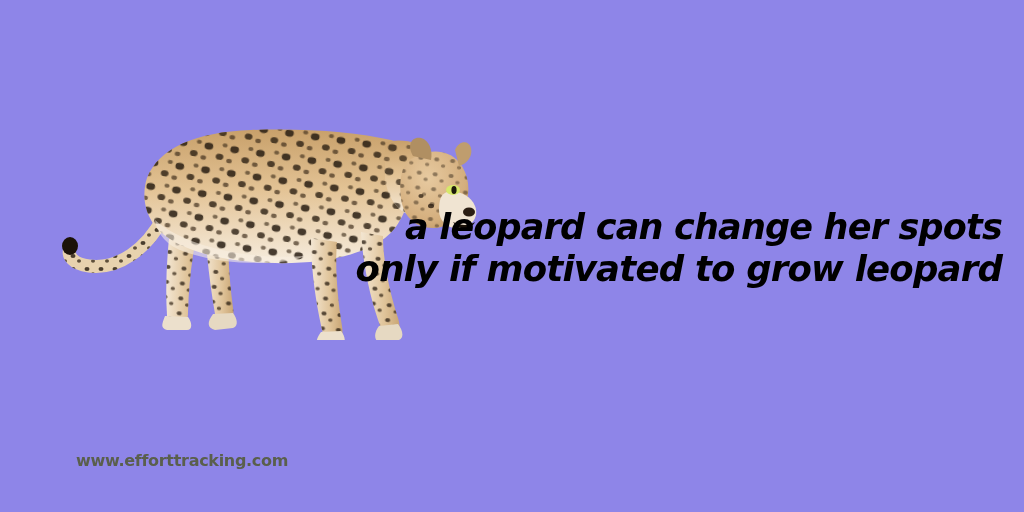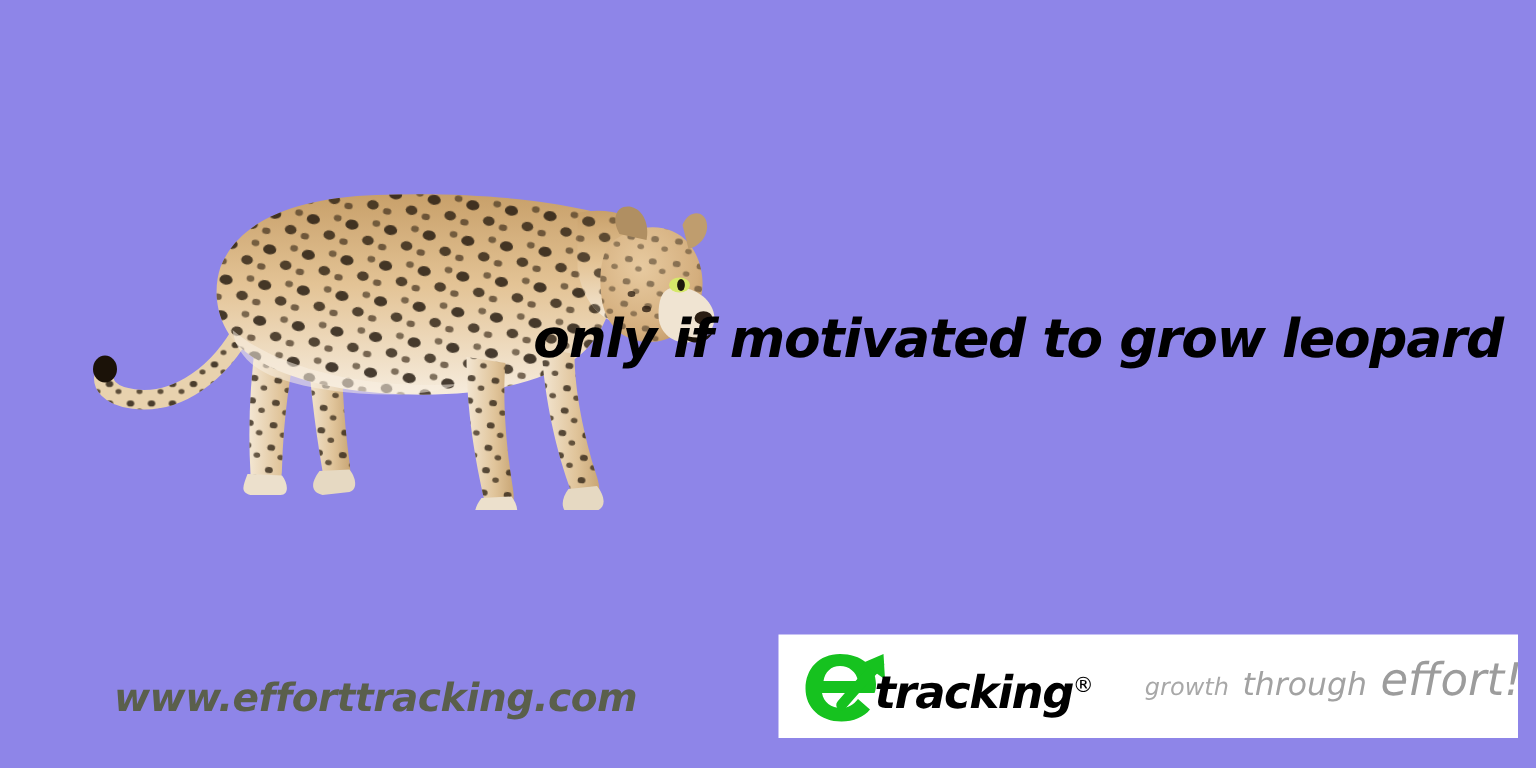--- a/index.html
+++ b/index.html
@@ -48,22 +48,21 @@
   }
   .quote-line.line-2 { font-size: 35.5px; }
 
   
   #site-url {
     position: absolute;
     left: 76px;
     top: 451px;
     font-family: "DejaVu Sans", sans-serif;
     font-weight: bold;
-    font-style: italic;
-    font-size: 26px;
+    font-size: 16px;
     letter-spacing: -0.3px;
     color: #5a5f4c;
     white-space: nowrap;
   }
 
   
   #logo-panel {
     position: absolute;
     left: 519px;
     top: 423px;
@@ -211,38 +210,20 @@
         <ellipse cx="399" cy="120" rx="2.6" ry="4" fill="#1d1a0c"></ellipse>
         <ellipse cx="414" cy="142" rx="6" ry="4.5" fill="#2a1d12"></ellipse>
         <path d="M398 152 C406 156 414 156 420 152 C416 160 404 161 398 152 Z" fill="#1a1208"></path>
         <ellipse cx="376" cy="136" rx="3" ry="2.2" fill="#2a1d12" opacity="0.8"></ellipse>
         <ellipse cx="366" cy="126" rx="2.6" ry="2" fill="#2a1d12" opacity="0.75"></ellipse>
       </g>
     </svg>
   </div>
 
   <div id="quote-block">
+    <span class="quote-line line-1">a leopard can change her spots</span>
     <span class="quote-line line-2">only if motivated to grow leopard</span>
   </div>
 
   <div id="site-url">www.efforttracking.com</div>
 
-  <div id="logo-panel">
-    <div id="logo-lockup">
-      <div id="logo-emark">
-        <svg viewBox="0 0 62 69" xmlns="http://www.w3.org/2000/svg" aria-hidden="true">
-          <path d="M29 13 C15 13 6 23 6 36 C6 49 16 58 30 58 C38 58 45 55 49 50 L41 43
-                   C38 47 34 49 30 49 C23 49 18 45 17 39 L52 39 C53 37 53 34 53 33
-                   C53 21 43 13 29 13 Z M18 31 C19 25 23 21 29 21 C35 21 40 25 41 31 Z" fill="#16c21f"></path>
-          <path d="M30 47 C38 38 46 28 55 20" stroke="#16c21f" stroke-width="7" fill="none" stroke-linecap="round"></path>
-          <path d="M58 13 L59 30 L44 19 Z" fill="#16c21f"></path>
-        </svg>
-      </div>
-      <div id="logo-wordmark"><span>tracking</span><span id="logo-regmark">®</span></div>
-    </div>
-    <div id="tagline">
-      <span class="tag-word w1">growth</span>
-      <span class="tag-word w2">through</span>
-      <span class="tag-word w3">effort!</span>
-    </div>
-  </div>
 
 </div>
 
 </body></html>

